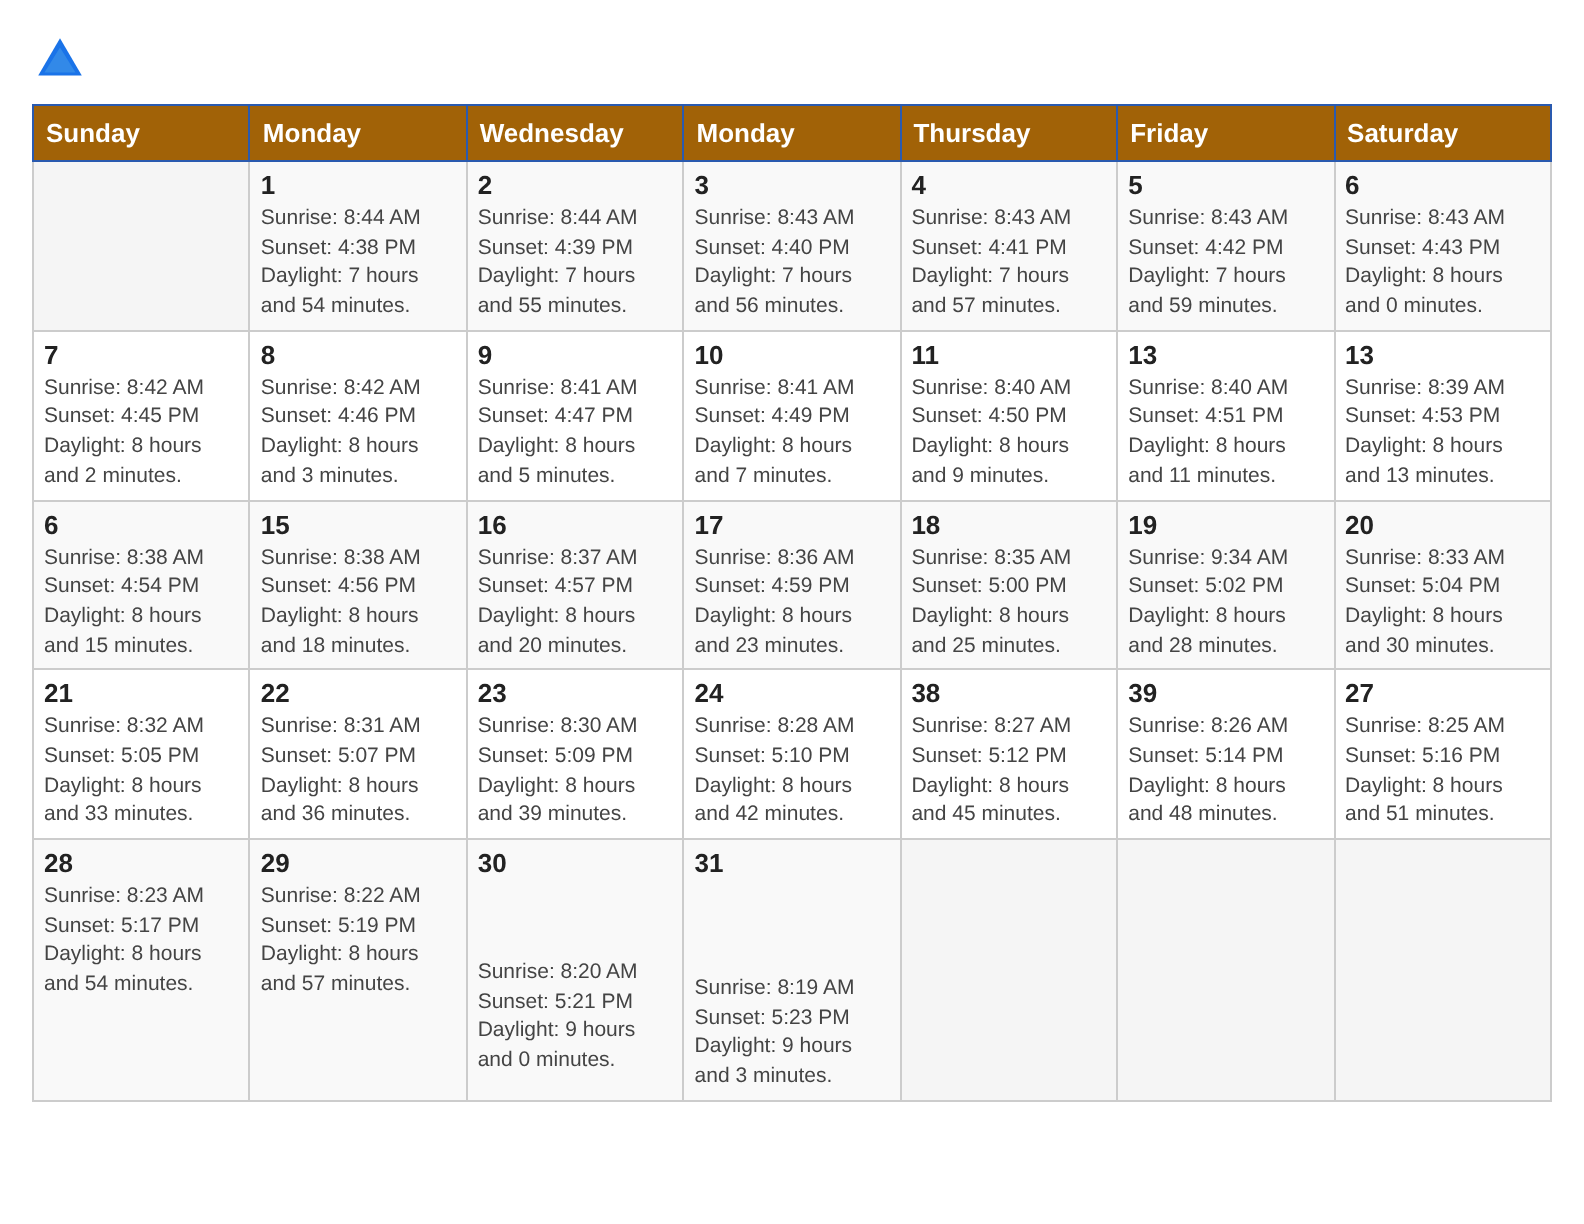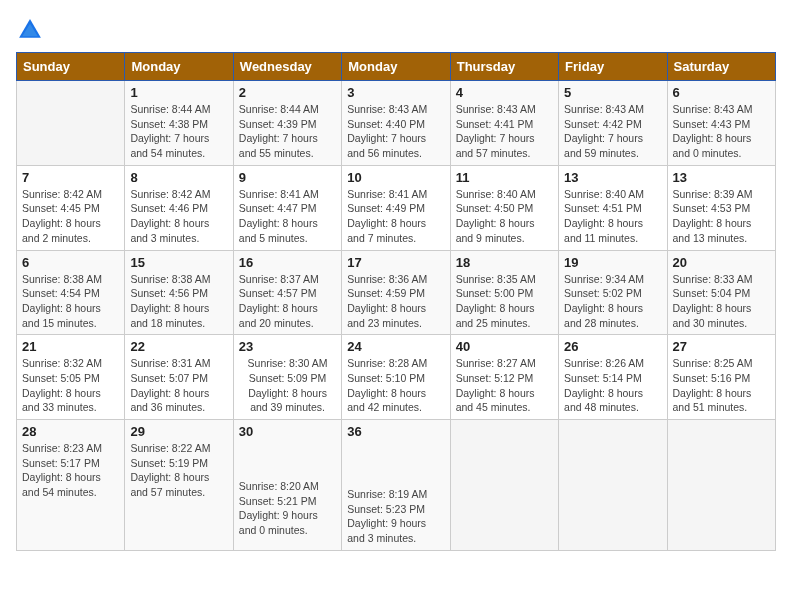--- a/index.html
+++ b/index.html
@@ -279,41 +279,41 @@
         </td>
         <td>
           <span class="day-number">22</span>
           <div class="day-info" style="white-space: pre-line;">Sunrise: 8:31 AM
 Sunset: 5:07 PM
 Daylight: 8 hours
 and 36 minutes.</div>
         </td>
         <td>
           <span class="day-number">23</span>
-          <div class="day-info" style="white-space: pre-line; text-align: center;">Sunrise: 8:30 AM
+          <div class="day-info" style="white-space: pre-line;">Sunrise: 8:30 AM
 Sunset: 5:09 PM
 Daylight: 8 hours
 and 39 minutes.</div>
         </td>
         <td>
           <span class="day-number">24</span>
           <div class="day-info" style="white-space: pre-line;">Sunrise: 8:28 AM
 Sunset: 5:10 PM
 Daylight: 8 hours
 and 42 minutes.</div>
         </td>
         <td>
-          <span class="day-number">40</span>
+          <span class="day-number">38</span>
           <div class="day-info" style="white-space: pre-line;">Sunrise: 8:27 AM
 Sunset: 5:12 PM
 Daylight: 8 hours
 and 45 minutes.</div>
         </td>
         <td>
-          <span class="day-number">26</span>
+          <span class="day-number">39</span>
           <div class="day-info" style="white-space: pre-line;">Sunrise: 8:26 AM
 Sunset: 5:14 PM
 Daylight: 8 hours
 and 48 minutes.</div>
         </td>
         <td>
           <span class="day-number">27</span>
           <div class="day-info" style="white-space: pre-line;">Sunrise: 8:25 AM
 Sunset: 5:16 PM
 Daylight: 8 hours
@@ -336,21 +336,21 @@
 and 57 minutes.</div>
         </td>
         <td>
           <span class="day-number">30</span>
           <div class="day-info" style="white-space: pre-line; margin-top: 40px;">Sunrise: 8:20 AM
 Sunset: 5:21 PM
 Daylight: 9 hours
 and 0 minutes.</div>
         </td>
         <td>
-          <span class="day-number">36</span>
+          <span class="day-number">31</span>
           <div class="day-info" style="white-space: pre-line; margin-top: 48px;">Sunrise: 8:19 AM
 Sunset: 5:23 PM
 Daylight: 9 hours
 and 3 minutes.</div>
         </td>
         <td class="empty-cell"></td>
         <td class="empty-cell"></td>
         <td class="empty-cell"></td>
       </tr>
     </tbody>

